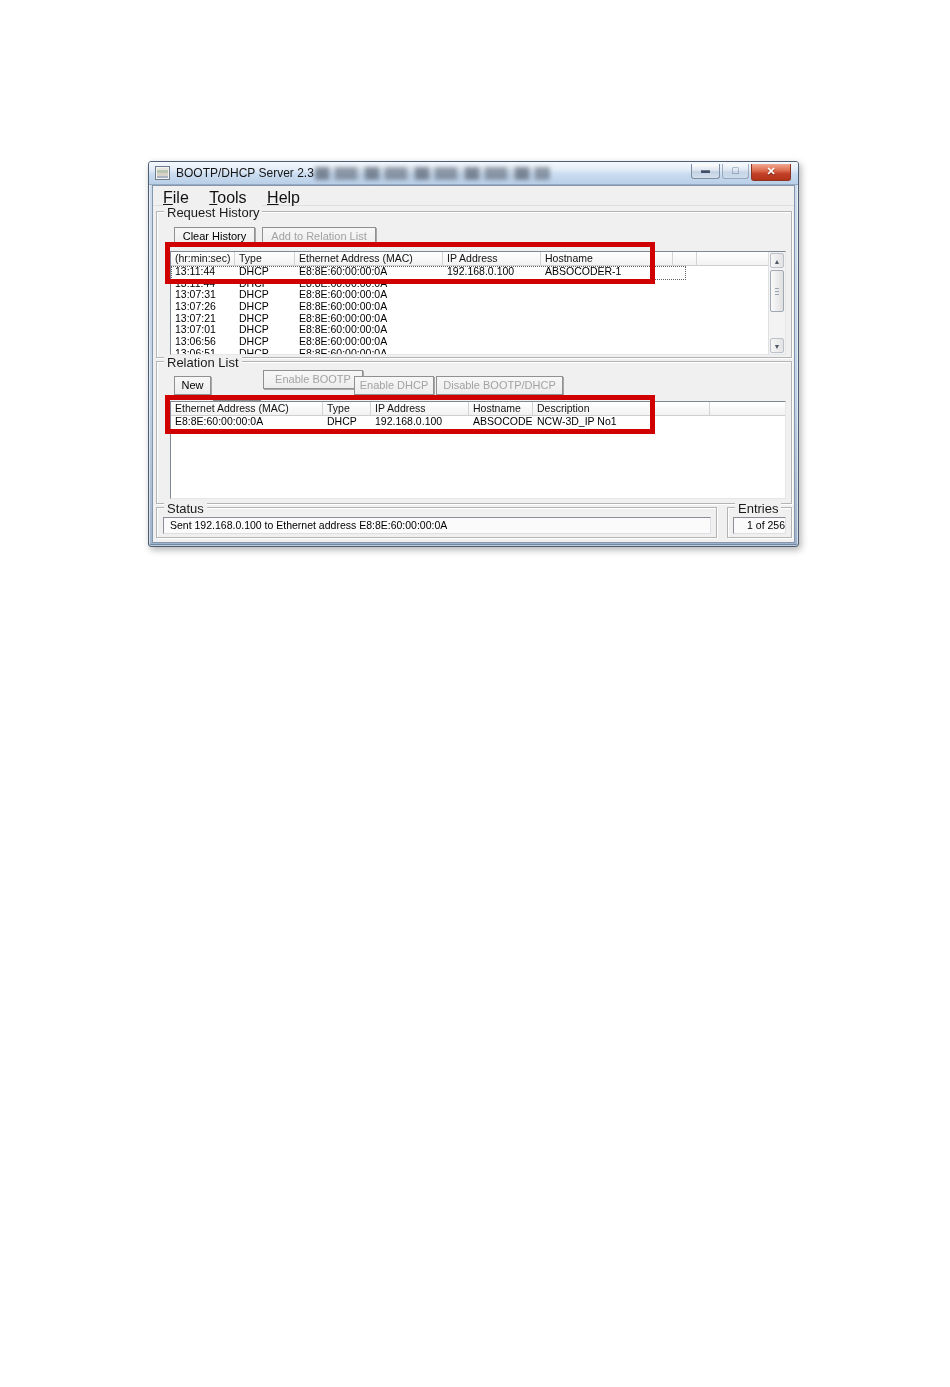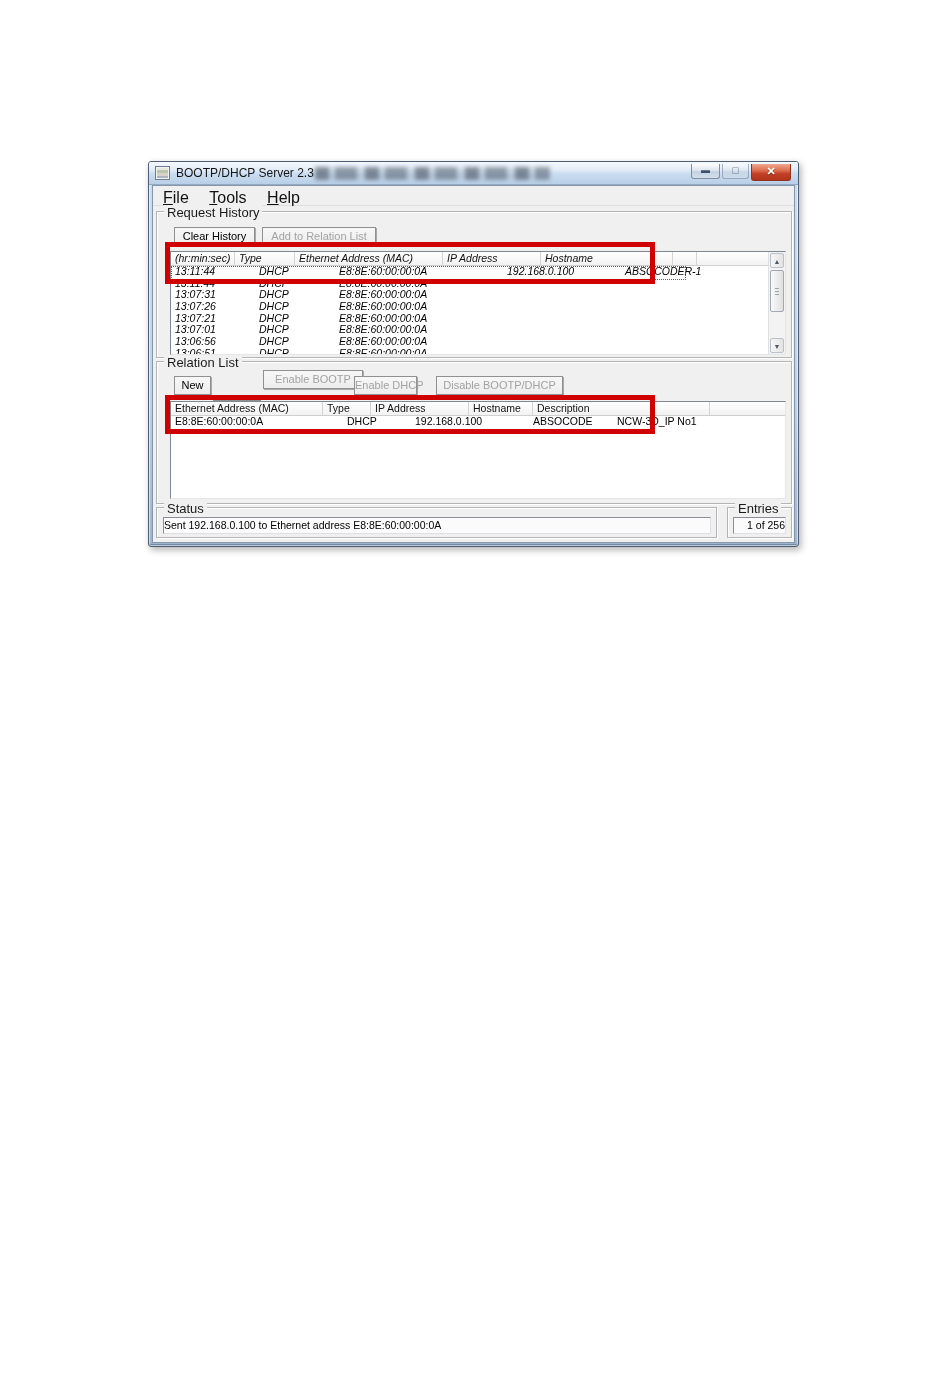--- a/index.html
+++ b/index.html
@@ -57,21 +57,21 @@
 
   
   .listview { position:absolute; background:#fff;
     border:1px solid; border-color:#7f8792 #e6e6e6 #e6e6e6 #7f8792; }
   .lv-header { display:grid; height:14px; }
   .lv-hcell { background:linear-gradient(180deg,#ffffff,#f2f2f2);
     border-right:1px solid #d4d4d4; border-bottom:1px solid #cfcfcf;
     font-size:10.5px; color:#111; padding:0 4px; line-height:13px;
     overflow:hidden; white-space:nowrap; }
   .lv-body { overflow:hidden; }
-  .lv-row { display:grid; height:11.7px; position:relative;gap:20px; }
+  .lv-row { display:grid; height:11.7px; position:relative; }
   .lv2 .lv-row { height:12px; }
   .lv-cell { font-size:10.5px; line-height:11.6px; padding:0 4px; color:#000;
     overflow:hidden; white-space:nowrap; }
   .lv1 .lv-header, .lv1 .lv-row { grid-template-columns:64px 60px 148px 98px 132px 24px 1fr; }
   .lv2 .lv-header, .lv2 .lv-row { grid-template-columns:152px 48px 98px 64px 118px 59px 1fr; }
   .lv1 .lv-header { margin-right:17px; }
   .lv-row.selected::after { content:""; position:absolute; left:0; top:0; height:100%; width:513px;
     border:1px dotted #606060; pointer-events:none; }
 
   
@@ -119,21 +119,21 @@
         <span class="menu-item">File</span>
         <span class="menu-item">Tools</span>
         <span class="menu-item">Help</span>
       </div>
 
       <div class="groupbox" style="left:3px; top:25px; width:636px; height:147px;">
         <div class="legend">Request History</div>
         <div class="btn" style="left:17px; top:15px; width:81px;">Clear History</div>
         <div class="btn disabled" style="left:105px; top:15px; width:114px;">Add to Relation List</div>
 
-        <div class="listview lv1" style="left:13px; top:39px; width:616px; height:104px;font-style:italic;">
+        <div class="listview lv1" style="left:13px; top:39px; width:616px; height:104px;">
           <div class="lv-header">
             <div class="lv-hcell">(hr:min:sec)</div>
             <div class="lv-hcell">Type</div>
             <div class="lv-hcell">Ethernet Address (MAC)</div>
             <div class="lv-hcell">IP Address</div>
             <div class="lv-hcell">Hostname</div>
             <div class="lv-hcell"></div>
             <div class="lv-hcell" style="border-right:none;"></div>
           </div>
           <div class="lv-body" style="height:88px; margin-right:17px;">
@@ -216,21 +216,21 @@
             <div class="sb-btn sb-down">▼</div>
           </div>
         </div>
       </div>
 
       <div class="groupbox" style="left:3px; top:175px; width:636px; height:143px;">
         <div class="legend">Relation List</div>
         <div class="btn" style="left:17px; top:14px; width:37px;">New</div>
         <div class="btn disabled" style="left:56px; top:14px; width:48px;margin-top:24px;">Delete</div>
         <div class="btn disabled" style="left:106px; top:8px; width:100px;">Enable BOOTP</div>
-        <div class="btn disabled" style="left:197px; top:14px; width:63px;">Enable DHCP</div>
+        <div class="btn disabled" style="left:197px; top:14px; width:80px;">Enable DHCP</div>
         <div class="btn disabled" style="left:279px; top:14px; width:127px;">Disable BOOTP/DHCP</div>
 
         <div class="listview lv2" style="left:13px; top:39px; width:616px; height:98px;">
           <div class="lv-header">
             <div class="lv-hcell">Ethernet Address (MAC)</div>
             <div class="lv-hcell">Type</div>
             <div class="lv-hcell">IP Address</div>
             <div class="lv-hcell">Hostname</div>
             <div class="lv-hcell">Description</div>
             <div class="lv-hcell"></div>
@@ -245,21 +245,21 @@
                 <div class="lv-cell">NCW-3D_IP No1</div>
                 <div class="lv-cell"></div>
                 <div class="lv-cell"></div>
               </div>
             </div>
         </div>
       </div>
 
       <div class="groupbox" style="left:3px; top:321px; width:561px; height:31px;">
         <div class="legend">Status</div>
-        <div class="sunken" style="left:6px; top:9px; width:548px; height:17px; ">Sent 192.168.0.100 to Ethernet address E8:8E:60:00:00:0A</div>
+        <div class="sunken" style="left:6px; top:9px; width:548px; height:17px; padding-left:6px;">Sent 192.168.0.100 to Ethernet address E8:8E:60:00:00:0A</div>
       </div>
 
       <div class="groupbox" style="left:574px; top:321px; width:65px; height:31px;">
         <div class="legend">Entries</div>
         <div class="sunken" style="left:5px; top:9px; width:53px; height:17px; text-align:right;">1 of 256</div>
       </div>
 
     </div>
   </div>
 

